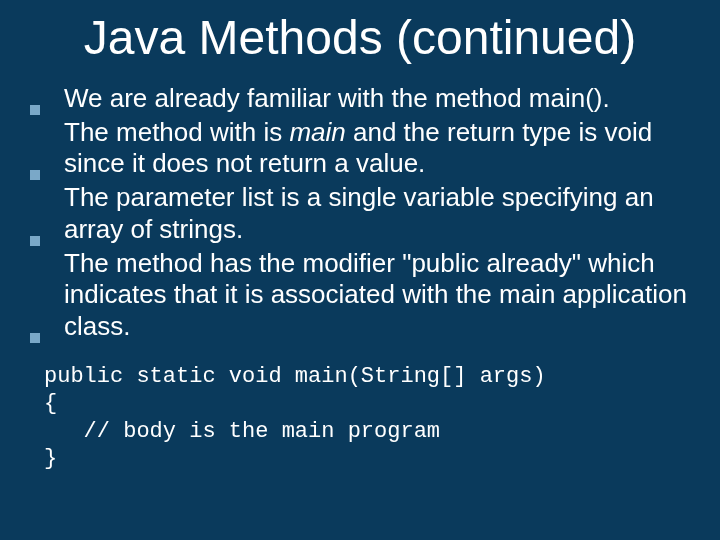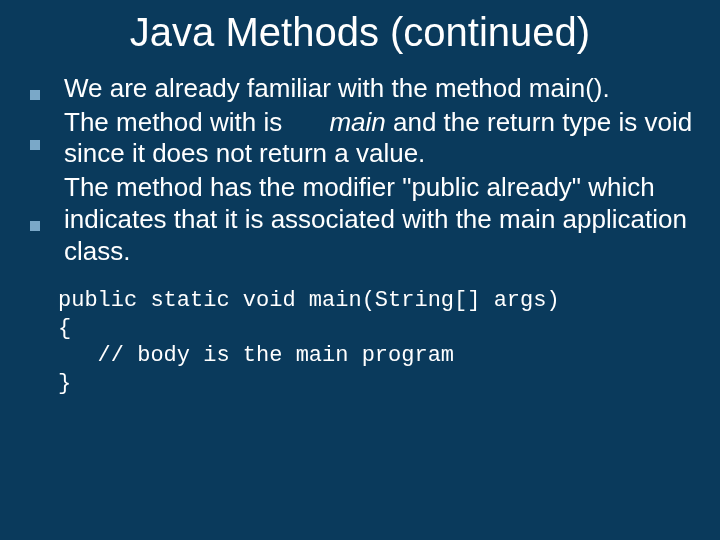--- a/index.html
+++ b/index.html
@@ -10,72 +10,76 @@
       color: #ffffff;
       font-family: Tahoma, Verdana, sans-serif;
       overflow: hidden;
     }
     .slide {
       width: 100%;
       height: 100%;
       padding: 0;
     }
     .title {
-      font-size: 40px;
+      font-size: 48px;
       text-align: center;
       padding: 10px 0 18px 0;
       font-weight: normal;
     }
     .bullets {
       list-style: none;
       padding: 0 24px 0 30px;
     }
     .bullets li {
       display: flex;
-      align-items: center;
+      align-items: flex-end;
       margin-bottom: 2px;
     }
     .bullet-marker {
       display: inline-block;
       width: 10px;
       height: 10px;
       background: #7aa8c8;
       margin-right: 24px;
       margin-top: 13px;
       flex-shrink: 0;
     }
     .bullet-text {
       font-size: 26px;
       line-height: 1.22;
     }
-    .italic { font-style: italic; margin-left: 40px; }
+    .italic { font-style: italic; }
     .code-block {
       font-family: "Courier New", monospace;
       font-size: 22px;
       line-height: 1.25;
-      padding: 18px 0 0 58px;
+      padding: 18px 0 0 44px;
       white-space: pre;
     }
   </style>
 </head>
 <body>
 
 <div class="slide">
   <h1 class="title">Java Methods (continued)</h1>
   <ul class="bullets">
     <li>
       <span class="bullet-marker"></span>
       <span class="bullet-text"><span>We are already familiar with the method main().</span><span class="italic"></span><span></span></span>
     </li>
     <li>
       <span class="bullet-marker"></span>
       <span class="bullet-text"><span>The method with is </span><span class="italic">main</span><span> and the return type is void since it does not return a value.</span></span>
     </li>
     <li>
       <span class="bullet-marker"></span>
+      <span class="bullet-text"><span>The parameter list is a single variable specifying an array of strings.</span><span class="italic"></span><span></span></span>
+    </li>
+    <li>
+      <span class="bullet-marker"></span>
       <span class="bullet-text"><span>The method has the modifier "public already" which indicates that it is associated with the main application class.</span><span class="italic"></span><span></span></span>
     </li>
   </ul>
   <div class="code-block">public static void main(String[] args)
 {
    // body is the main program
 }</div>
 </div>
 
 </body></html>

